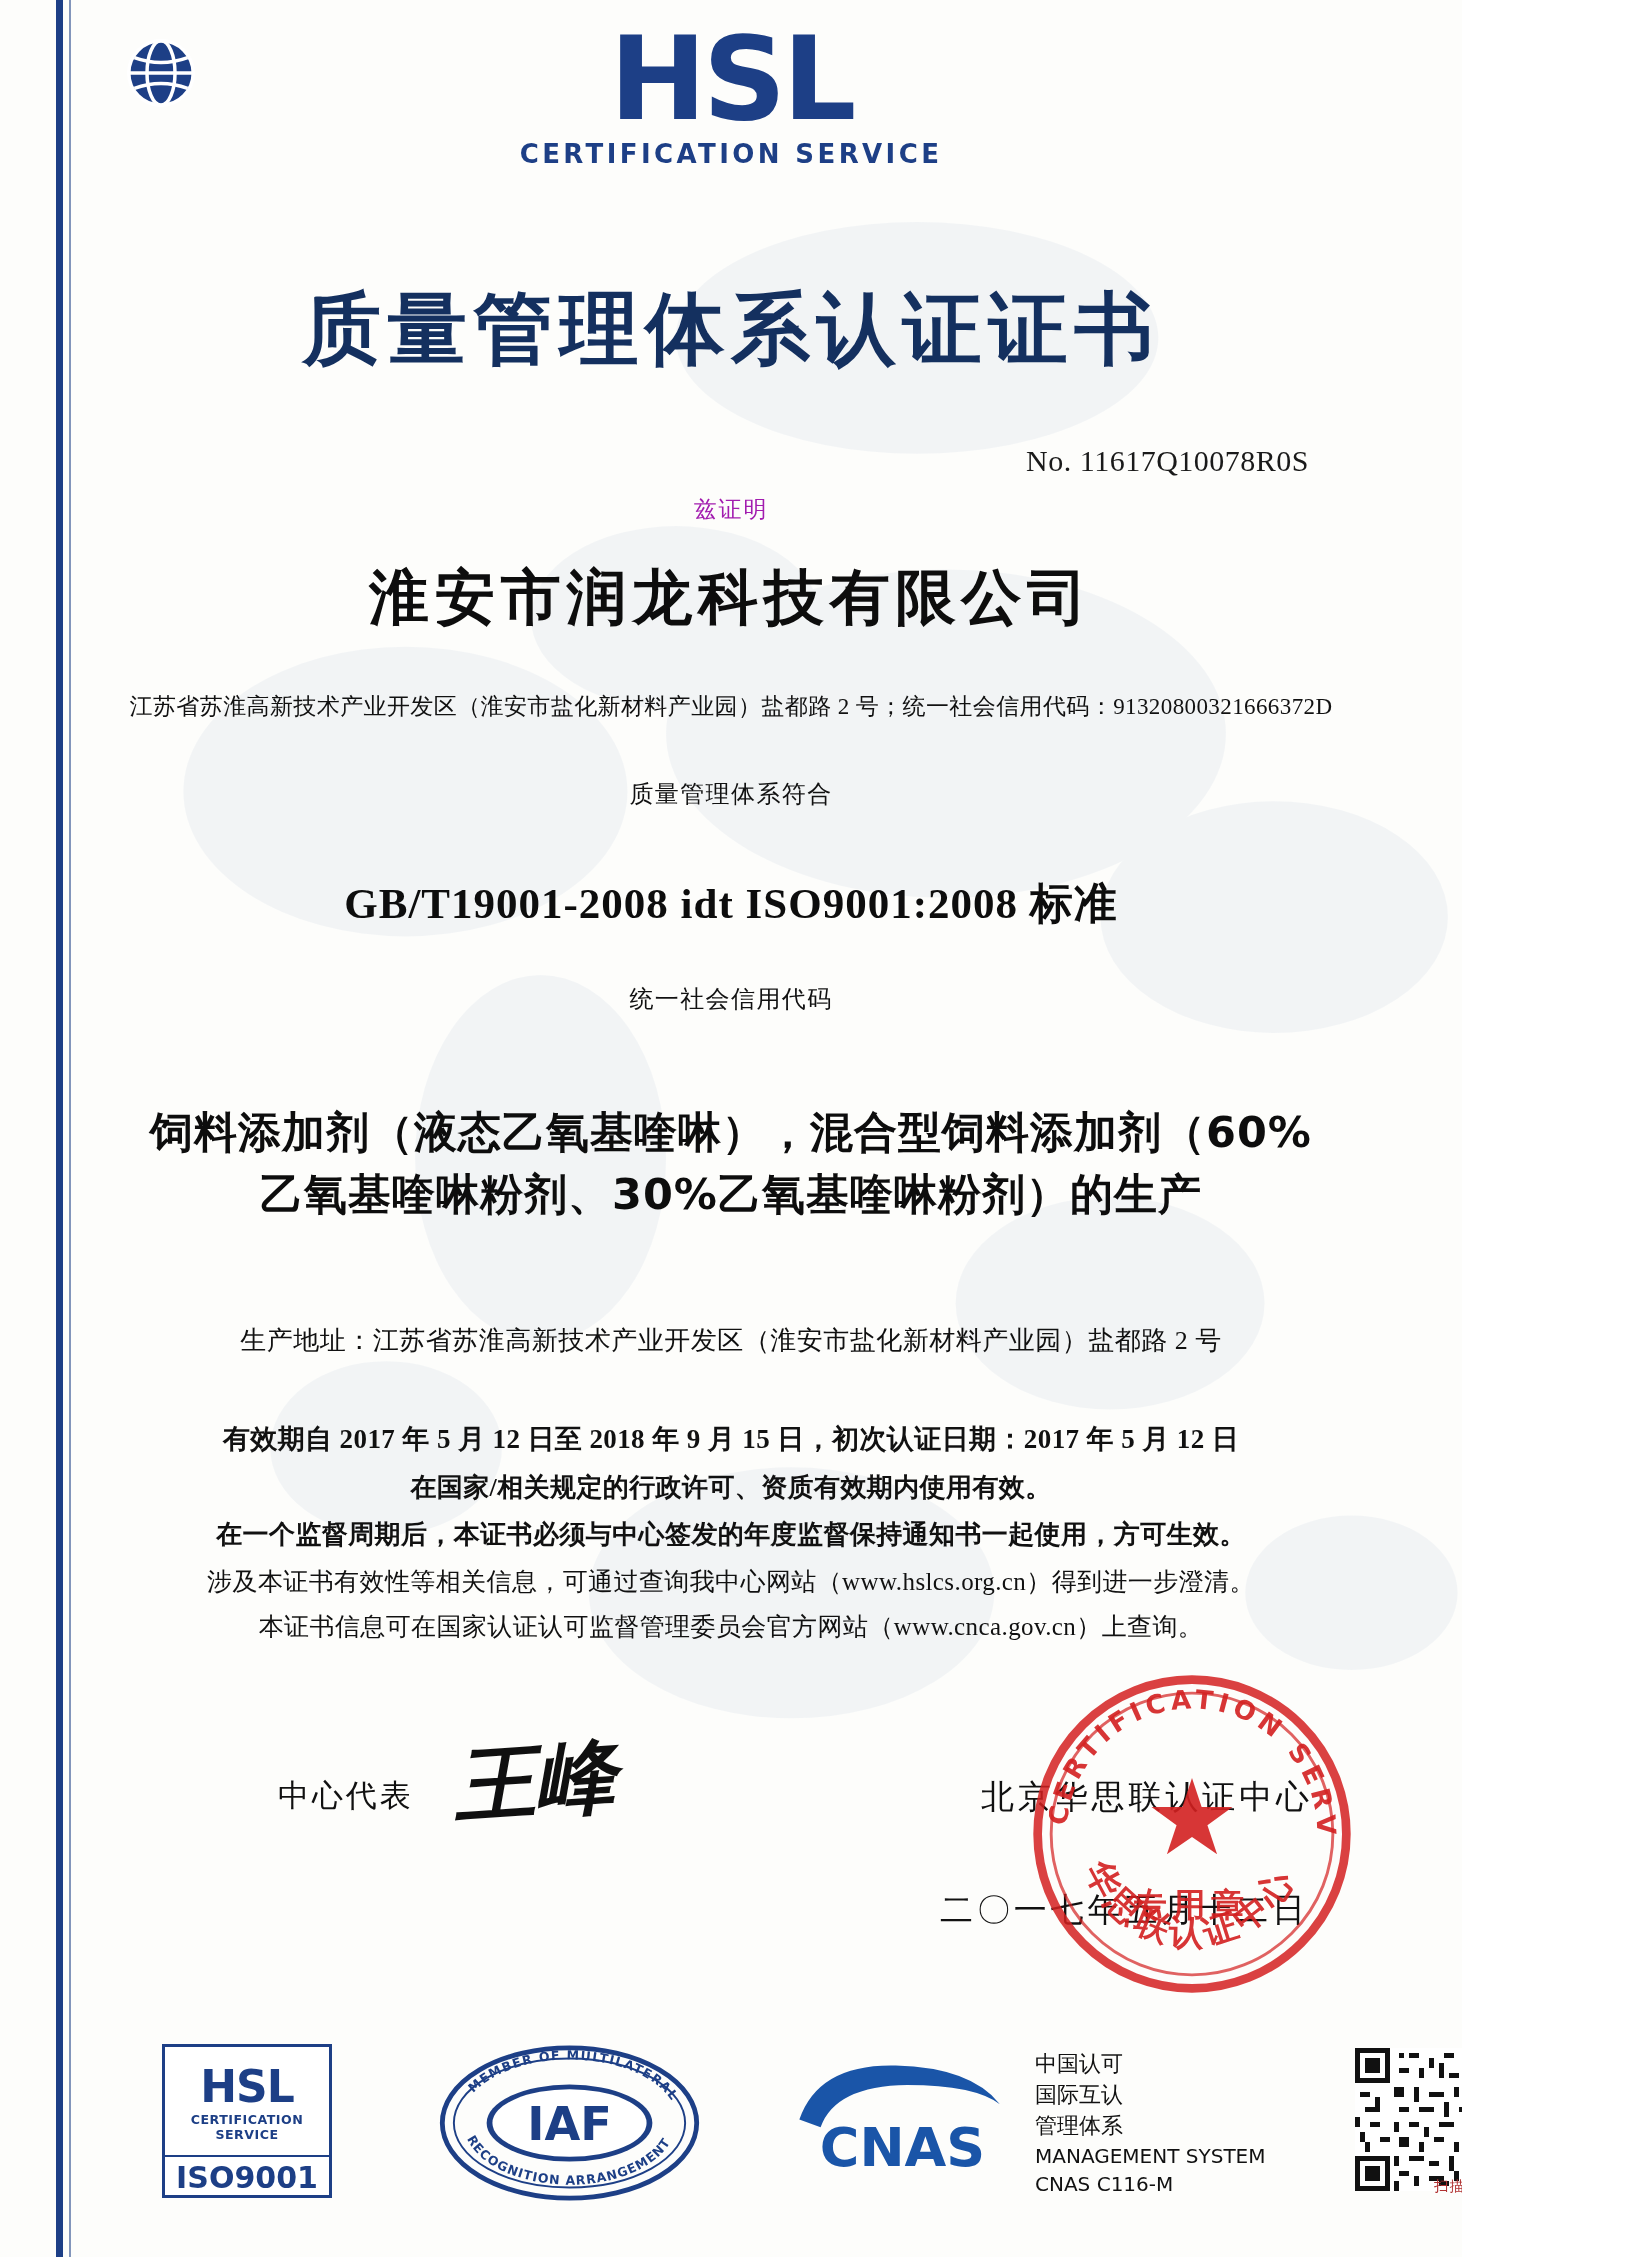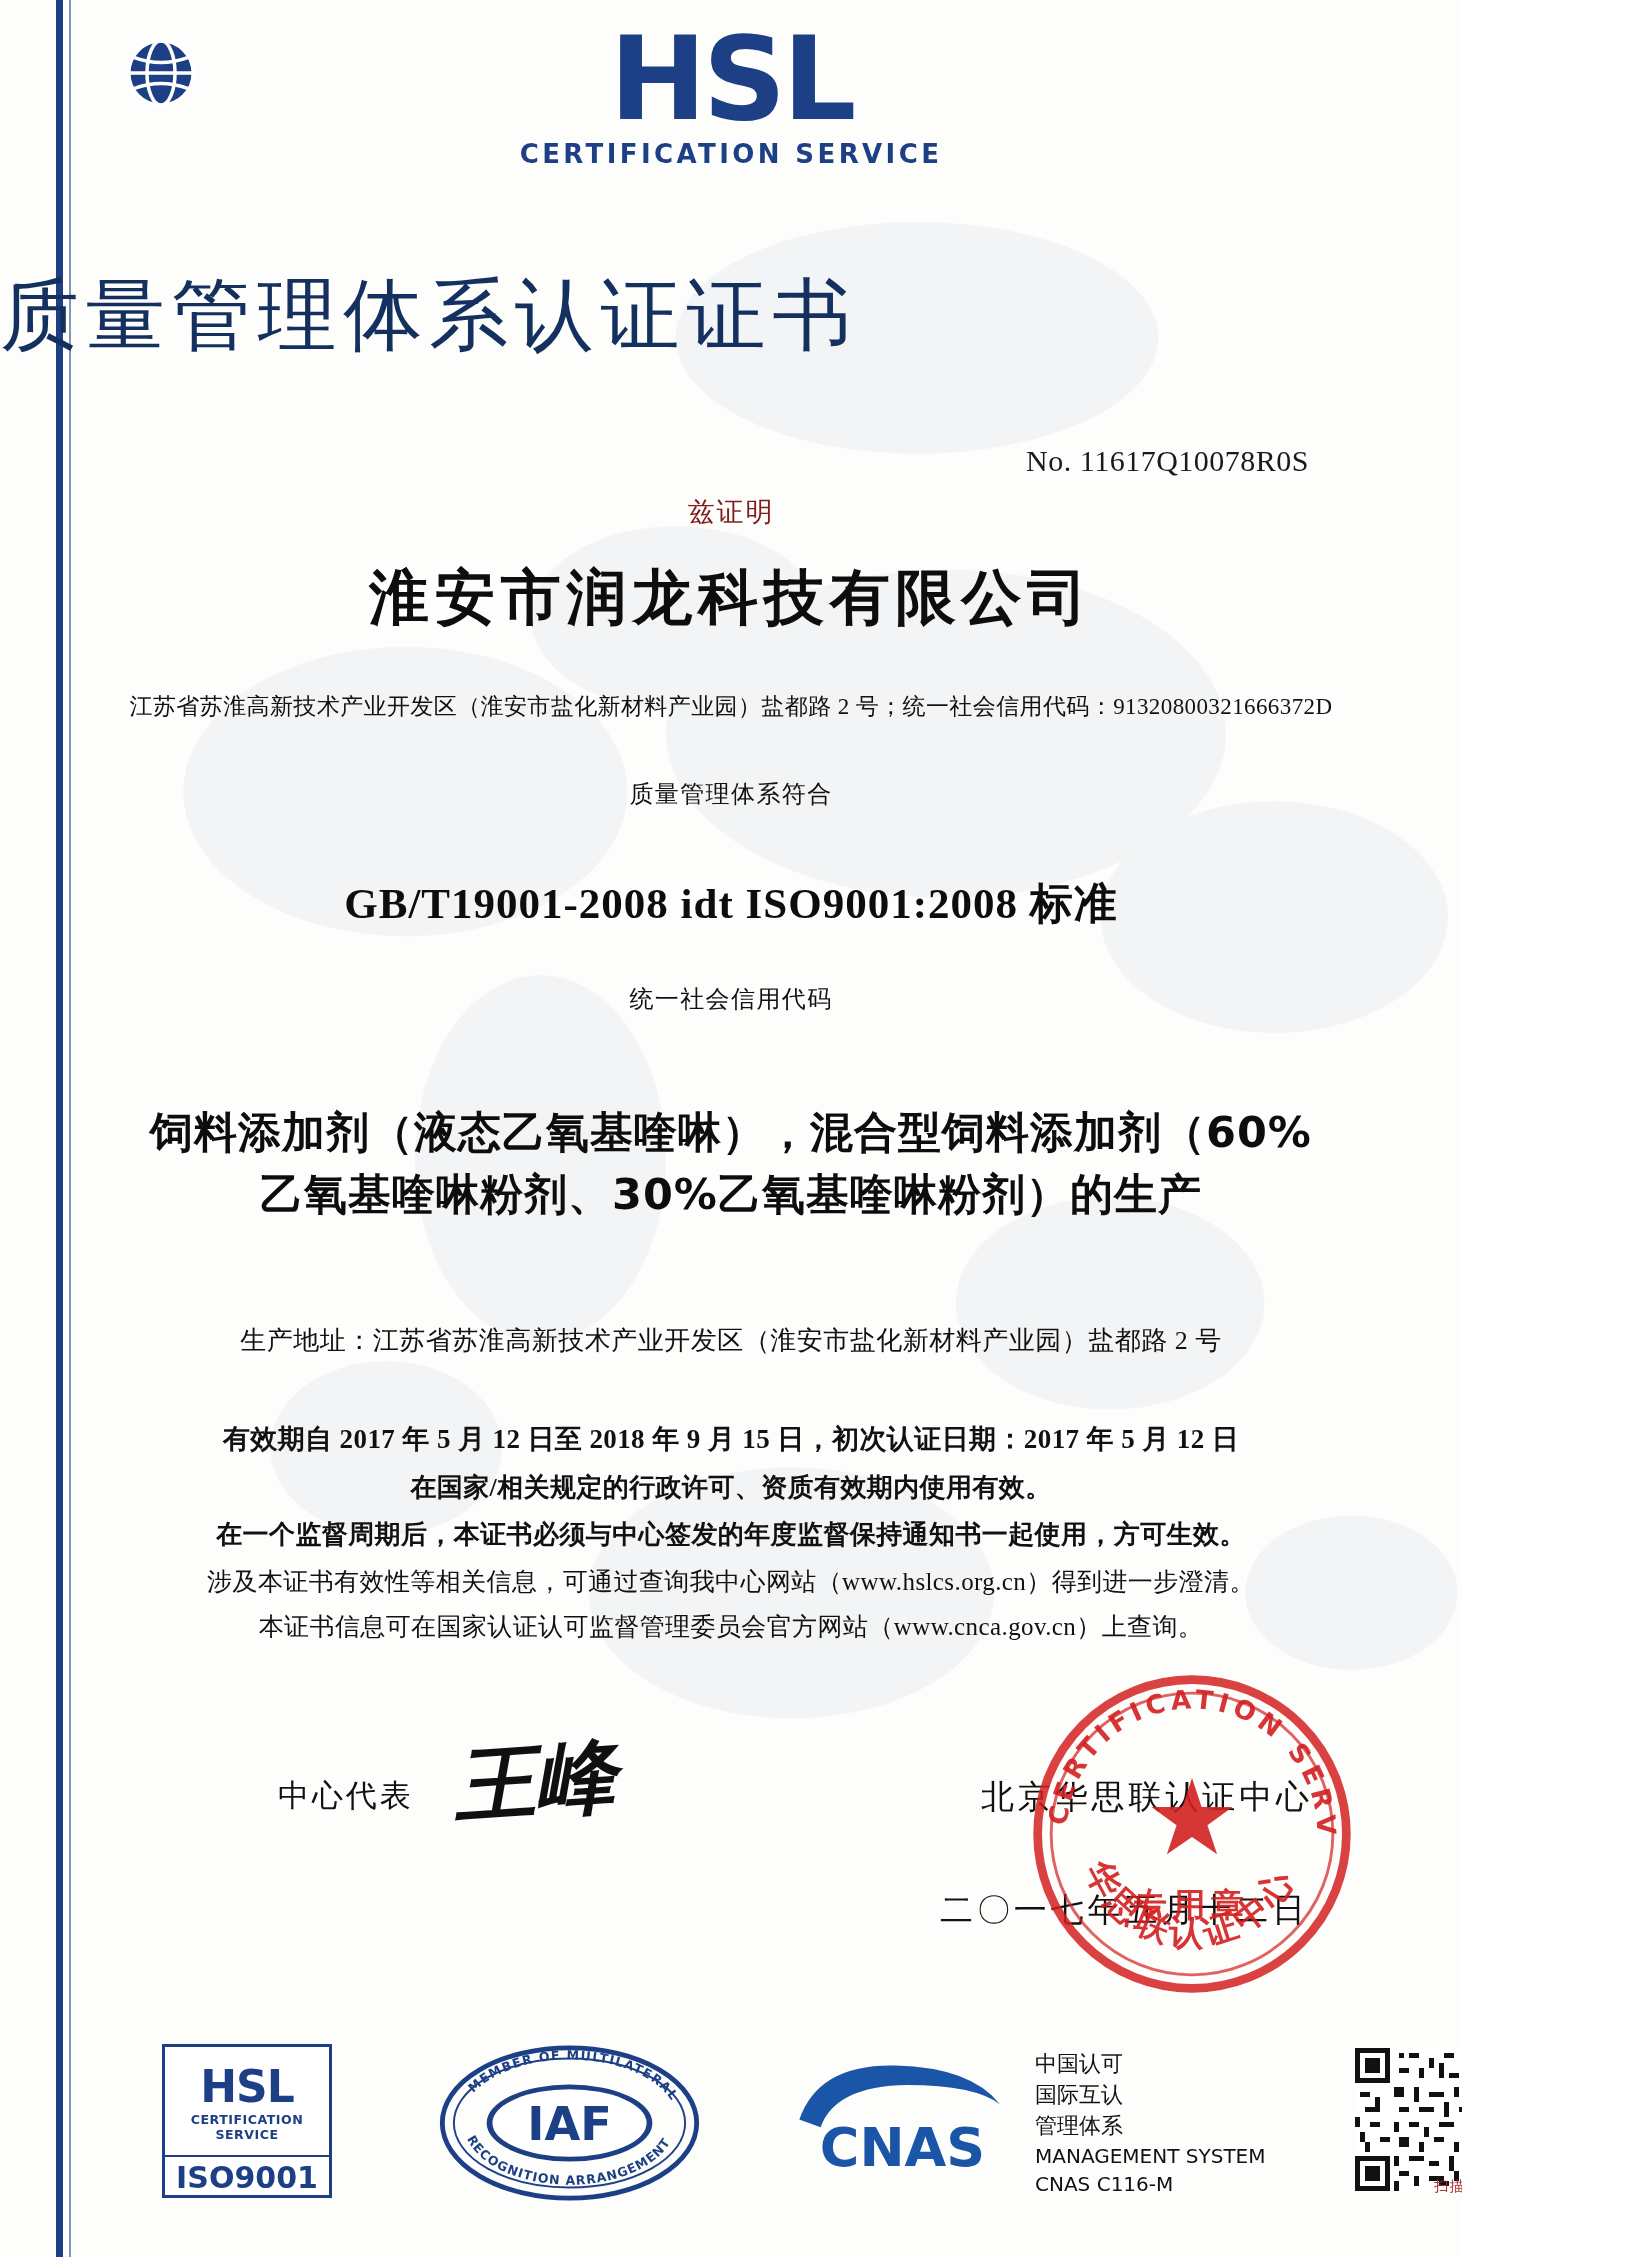--- a/index.html
+++ b/index.html
@@ -73,24 +73,25 @@
     font-weight: bold;
     font-size: 26px;
     letter-spacing: 3.4px;
     color: #1d3f86;
     margin-top: 1.9px;
   }
 
   
   .main-title {
     position: absolute;
-    top: 263px;
+    top: 277px;
     left: 0; right: 0;
-    font-family: "DejaVu Sans", sans-serif;
-    font-weight: normal;
+    text-align: center;
+    font-family: "DejaVu Sans", sans-serif;
+    font-weight: bold;
     font-size: 79px;
     letter-spacing: 6.8px;
     color: #14305f;
   }
 
   .cert-no {
     position: absolute;
     top: 444px;
     right: 153px;
     font-size: 30px;
@@ -98,22 +99,22 @@
     letter-spacing: 0.5px;
   }
 
   .centered {
     position: absolute;
     left: 0; right: 0;
     text-align: center;
   }
   .hereby {
     top: 494px;
-    font-size: 27px;
-    color: #7f1d1d;
+    font-size: 23px;
+    color: #a21caf;
     letter-spacing: 1.9px;
   }
   .company {
     top: 558px;
     font-size: 60px;
     font-weight: bold;
     letter-spacing: 5.8px;
     color: #0d0d0d;
     font-family: "DejaVu Sans", sans-serif;
   }

